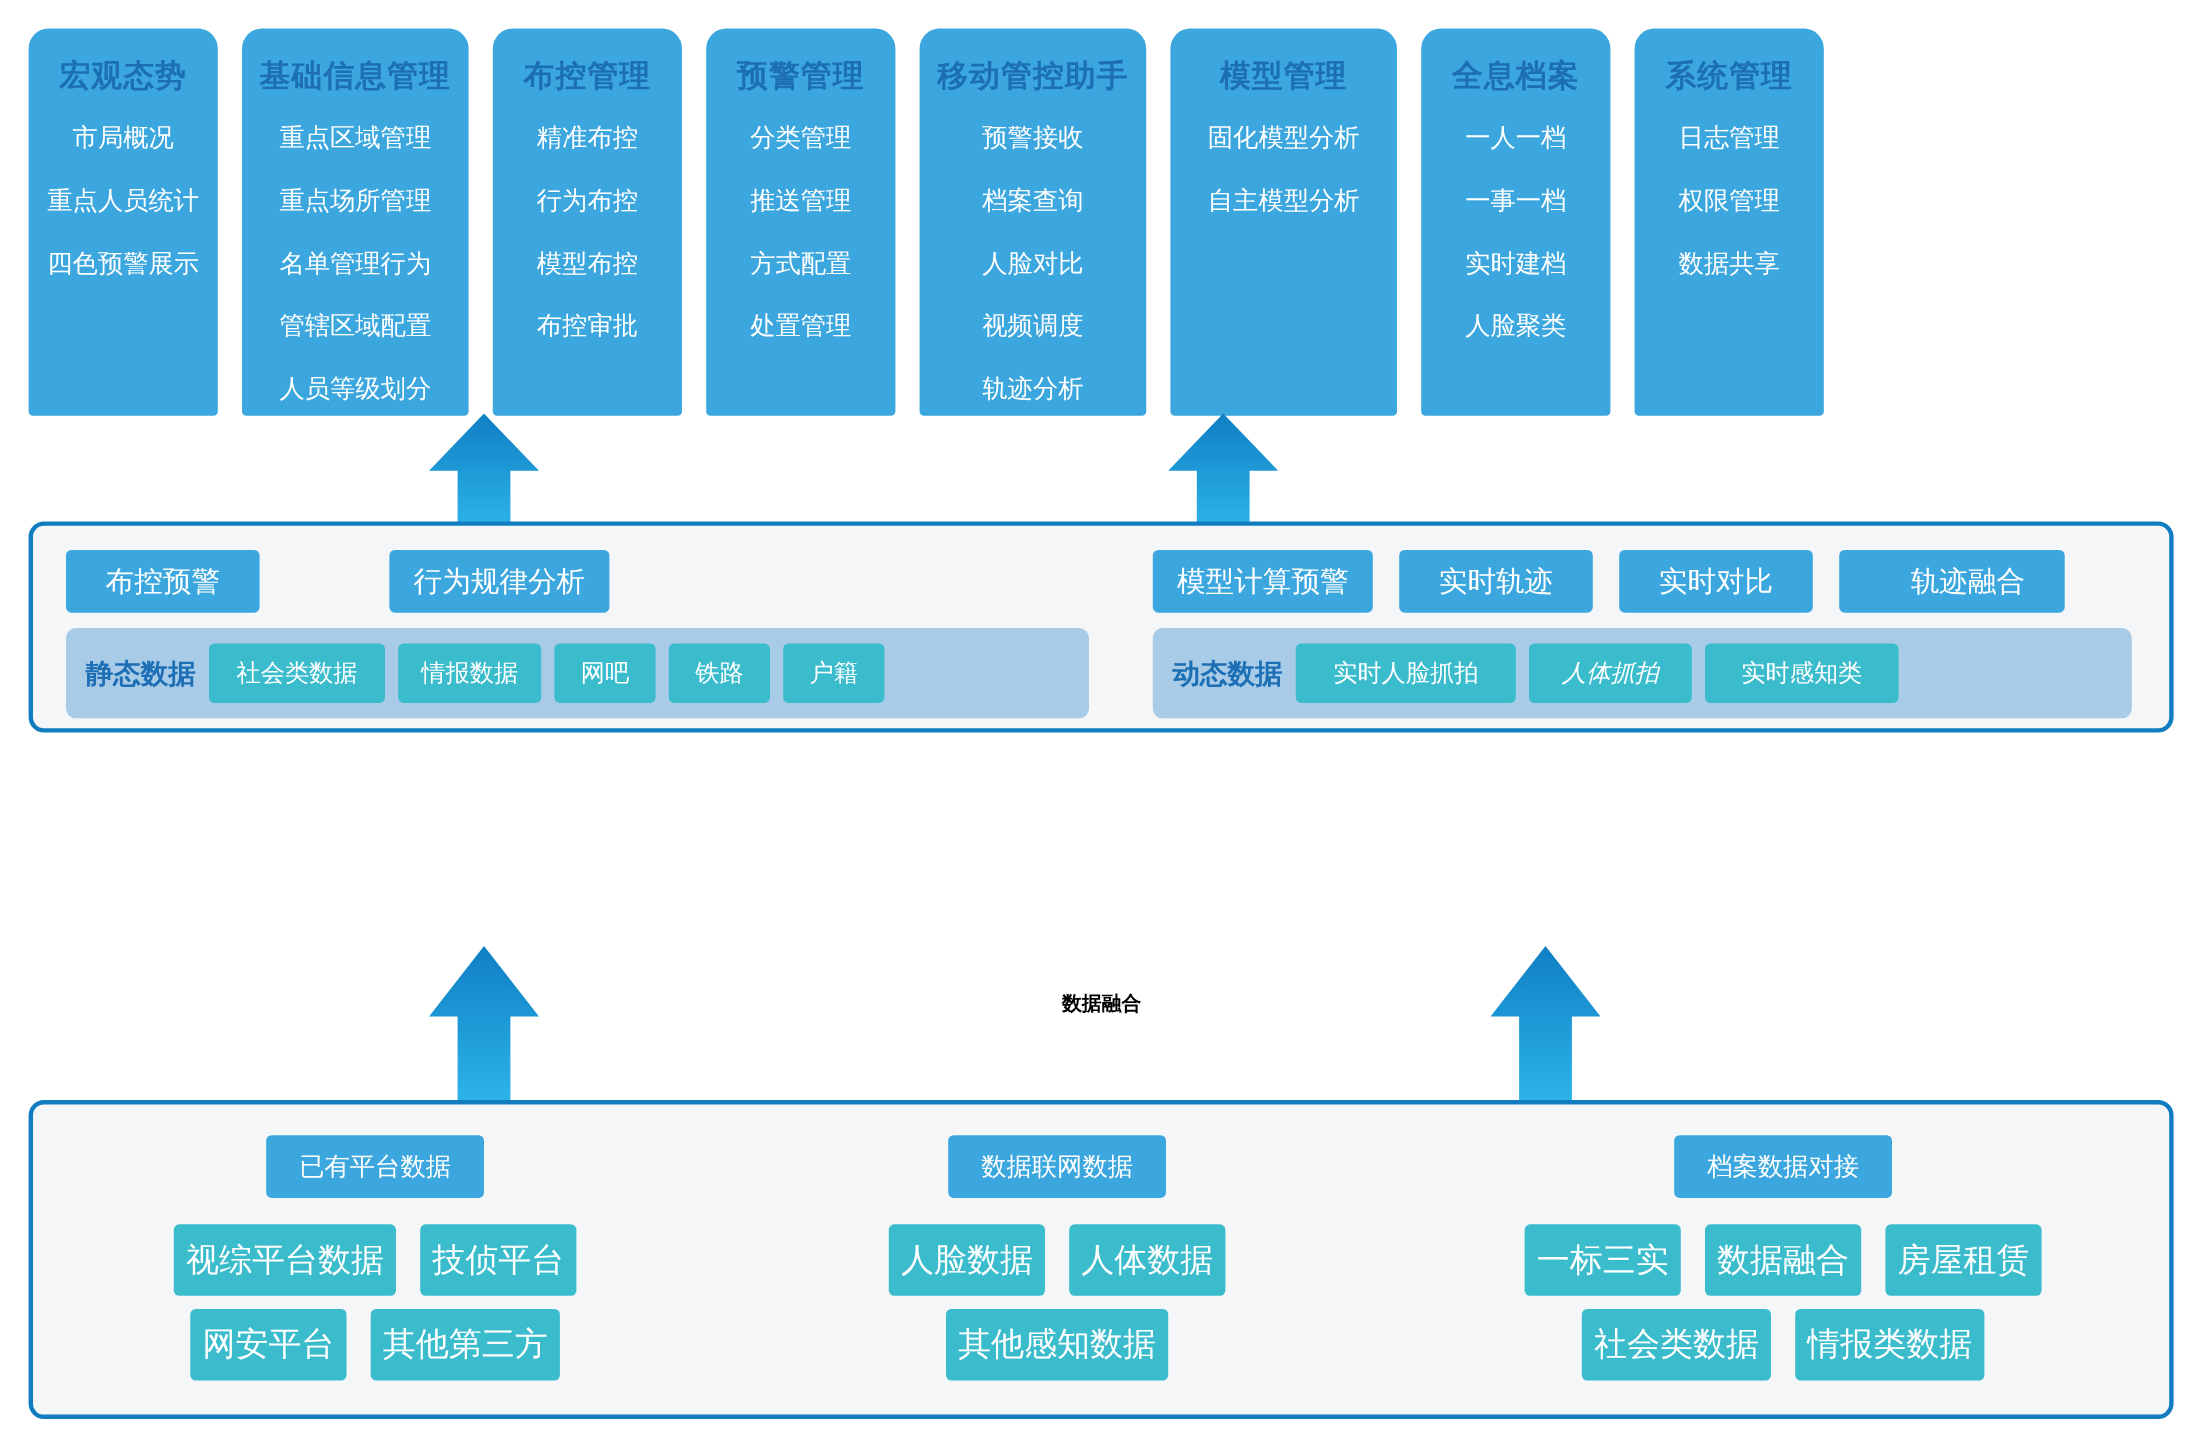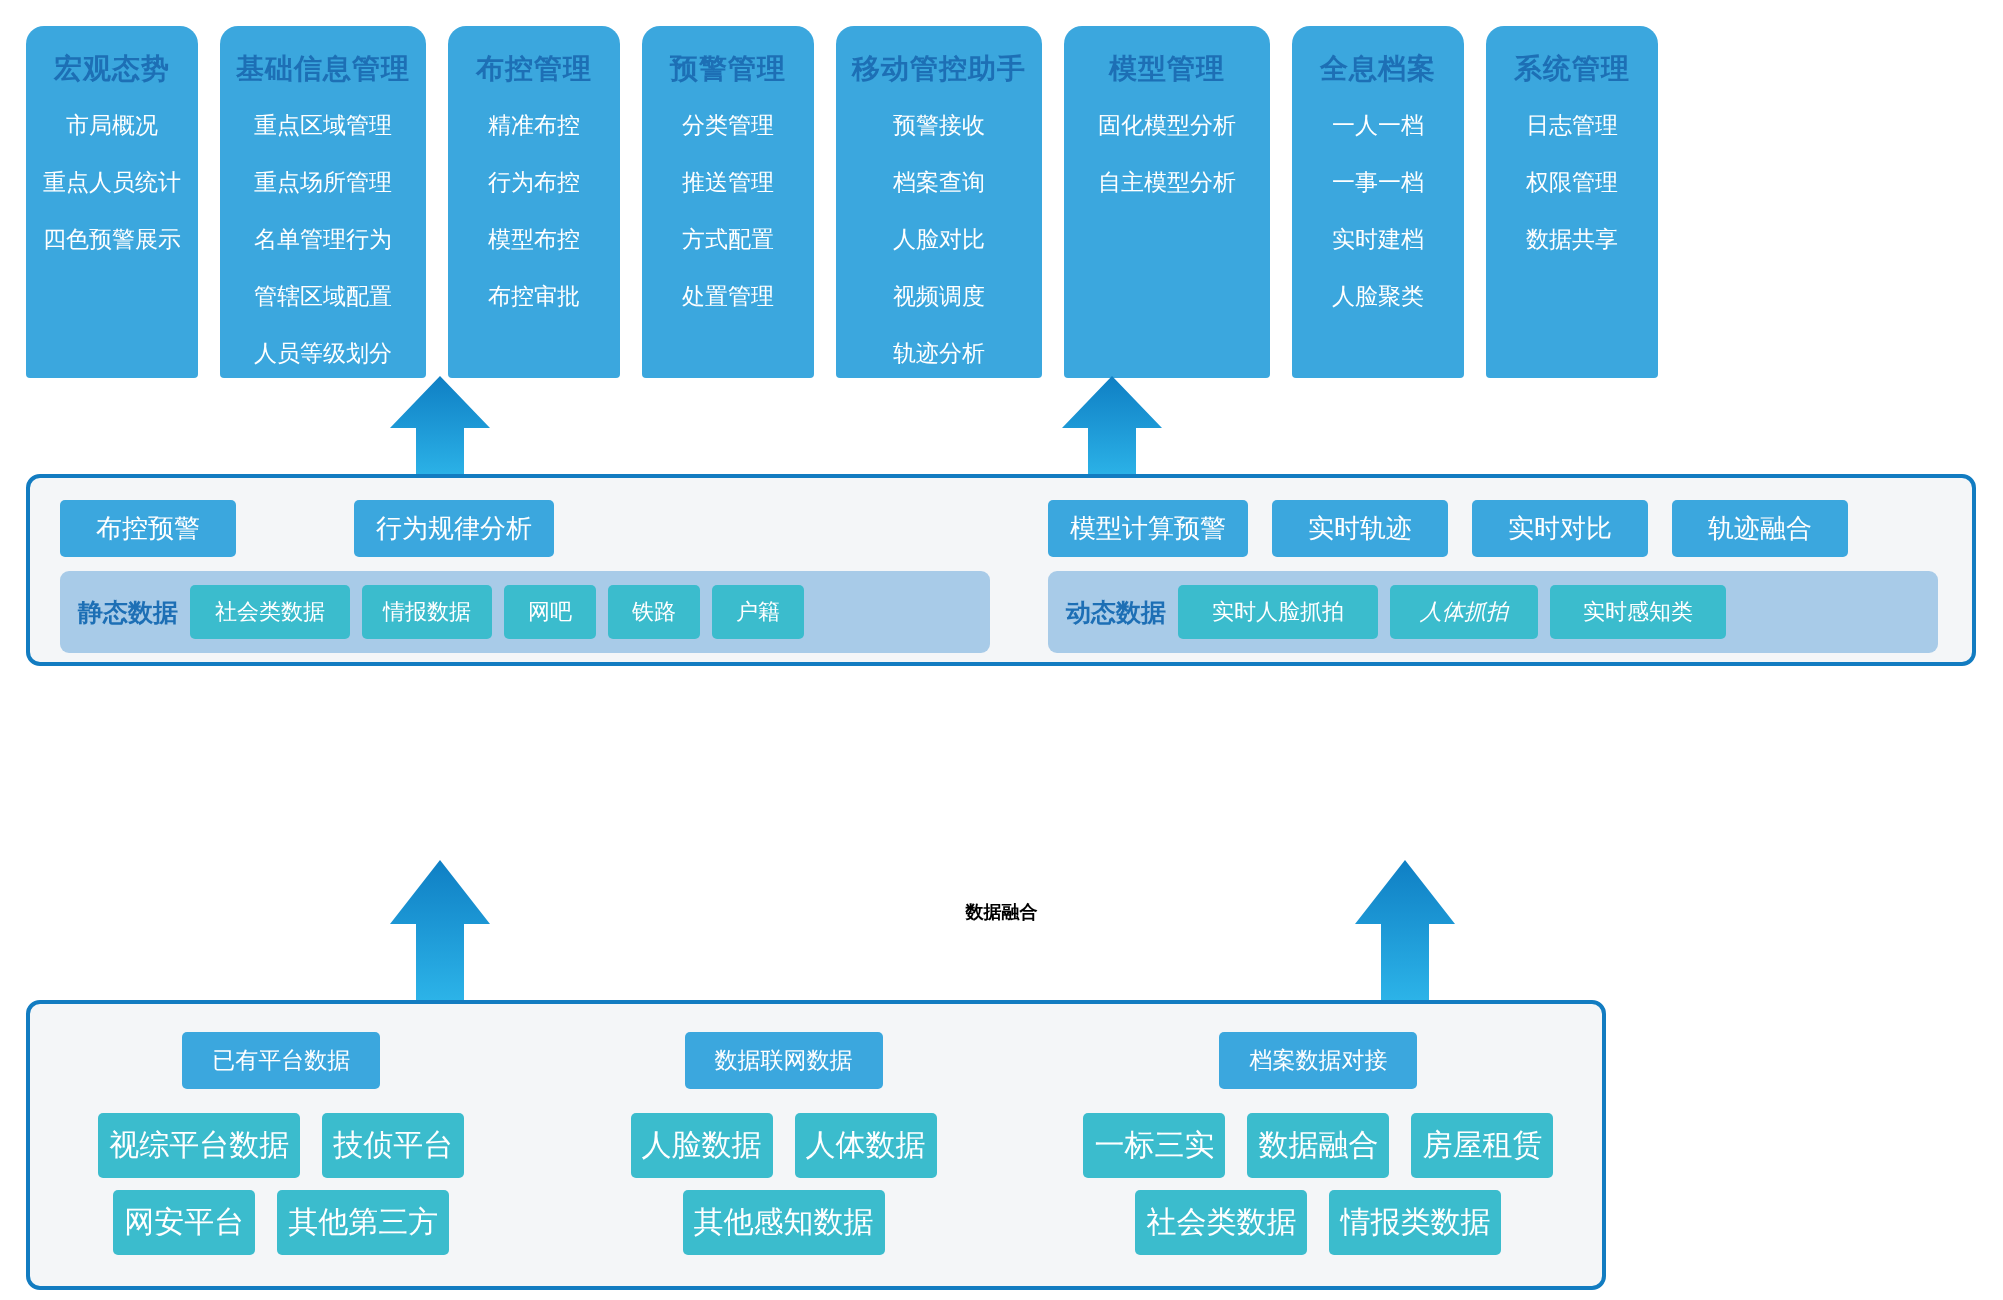--- a/index.html
+++ b/index.html
@@ -135,27 +135,28 @@
     font-size: 18px;
     font-weight: bold;
     color: #000000;
   }
 
   
   #sources-panel {
     position: absolute;
     left: 26px;
     top: 1000px;
-    width: 1580px;
+    width: 1950px;
     height: 290px;
     box-sizing: border-box;
     border: 4px solid #127cc1;
     border-radius: 14px;
     background: #f4f6f8;
     display: flex;
+    justify-content: center;
   }
   .source-group {
     display: flex;
     flex-direction: column;
     align-items: center;
     padding-top: 28px;
     box-sizing: border-box;
   }
   .source-head {
     background: #3ba7de;
@@ -273,21 +274,21 @@
           <div class="band-chip" style="width: 92px;">铁路</div>
           <div class="band-chip" style="width: 92px;">户籍</div>
         </div>
     </div>
   </div>
   <div class="fusion-group right">
     <div class="cap-row">
         <div class="cap-chip" style="width: 200px; margin-right: 24px;">模型计算预警</div>
         <div class="cap-chip" style="width: 176px; margin-right: 24px;">实时轨迹</div>
         <div class="cap-chip" style="width: 176px; margin-right: 24px;">实时对比</div>
-        <div class="cap-chip" style="width: 176px; margin-right: 24px;">轨迹融合</div>
+        <div class="cap-chip" style="width: 176px; margin-right: 24px; padding-left: 29px;">轨迹融合</div>
       </div>
     <div class="data-band">
       <span class="band-label">动态数据</span>
       <div class="band-chips" style="display:flex">
           <div class="band-chip" style="width: 200px;">实时人脸抓拍</div>
           <div class="band-chip" style="width: 148px; font-style: italic;">人体抓拍</div>
           <div class="band-chip" style="width: 176px;">实时感知类</div>
         </div>
     </div>
   </div>

